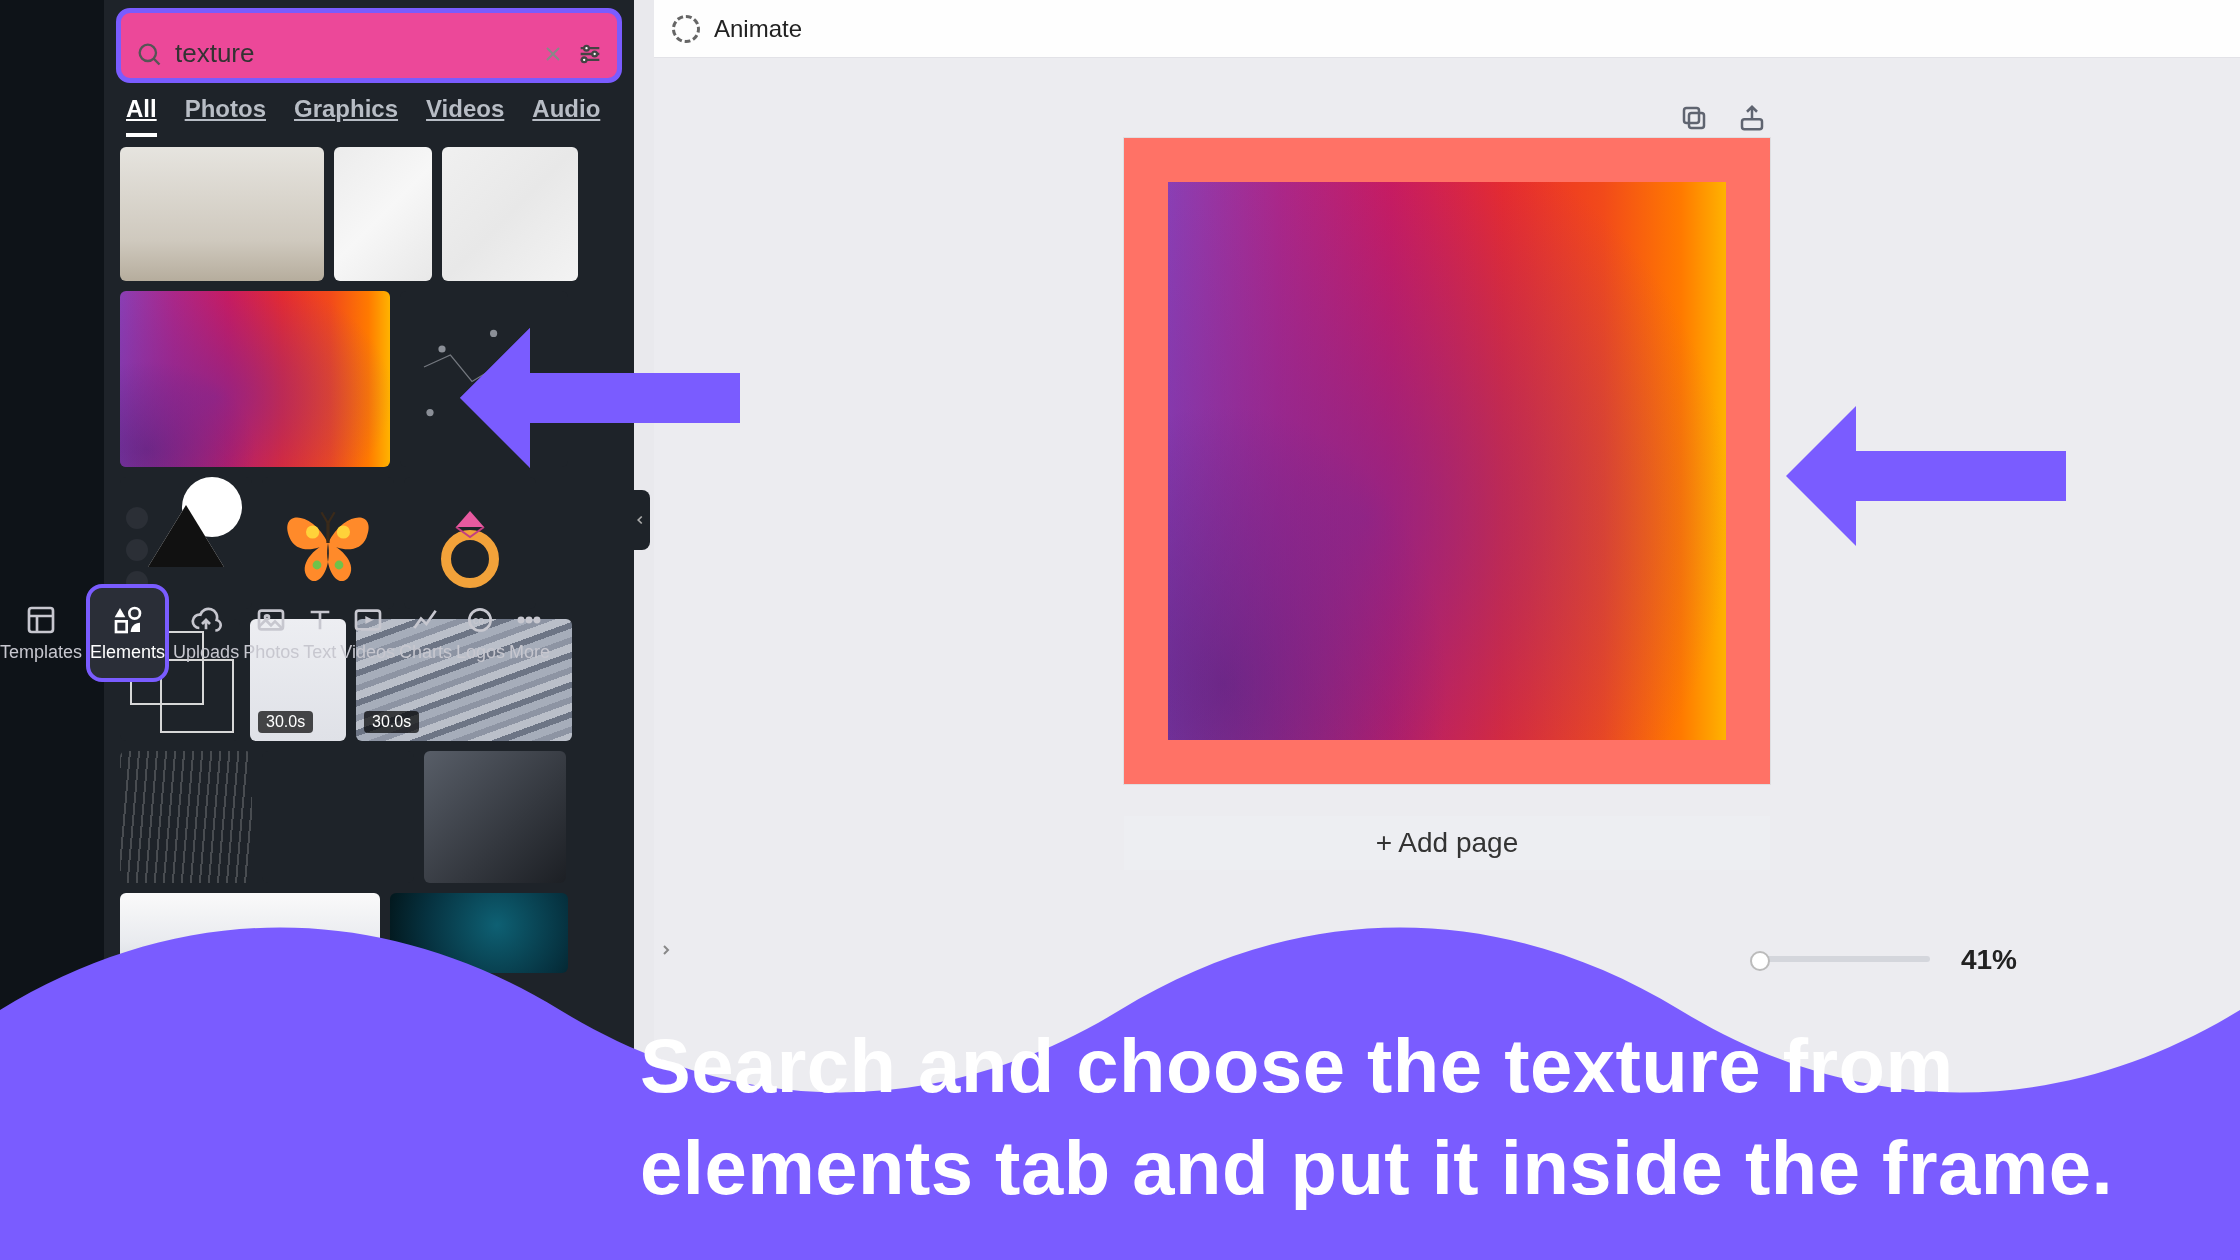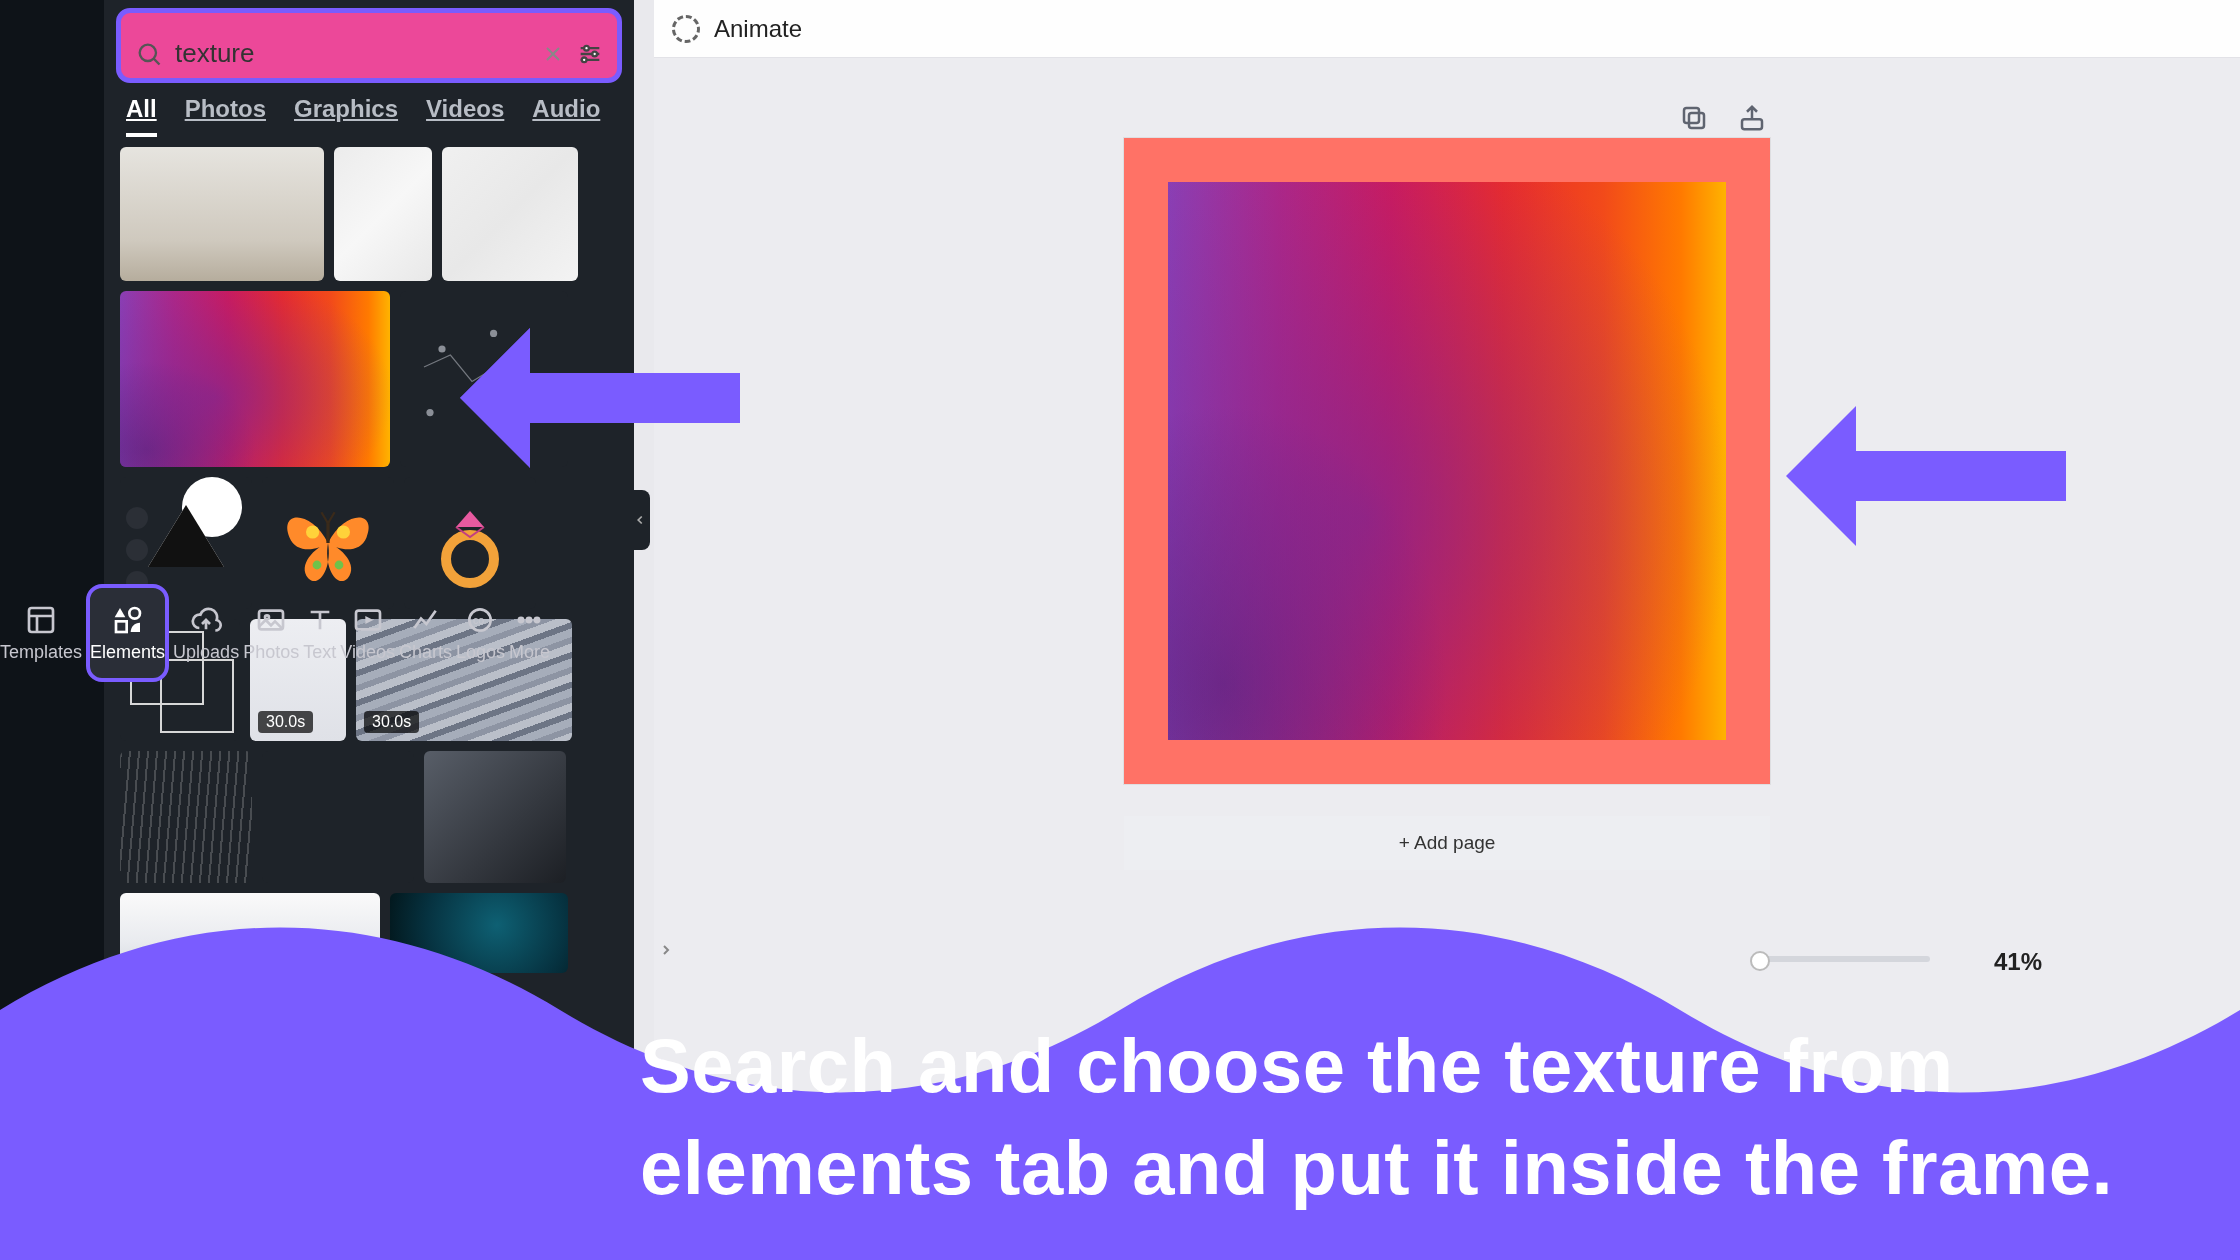--- a/index.html
+++ b/index.html
@@ -63,23 +63,23 @@
 .animate-label { font-size: 24px; color:#222; }
 
 .canvas-tools { position:absolute; top: 100px; right: 470px; display:flex; gap: 22px; color:#5f6470; }
 .tool-icon { width:36px; height:36px; cursor:pointer; display:flex; align-items:center; justify-content:center; }
 .tool-icon svg { width: 30px; height: 30px; stroke: currentColor; fill: none; stroke-width: 2; }
 
 .page-frame { position:absolute; left: 470px; top: 138px; width: 646px; height: 646px; background: #ff7266; padding: 44px; box-shadow: 0 0 0 1px rgba(0,0,0,.06); }
 .page-inner { width:100%; height:100%; }
 .page-inner .tx-paint { width:100%; height:100%; }
 
-.add-page { position:absolute; left: 470px; top: 816px; width: 646px; height: 54px; background:#edeef2; display:flex; align-items:center; justify-content:center; font-size: 19px; color:#333; cursor:pointer; }
-
-.zoom-readout { position:absolute; right: 198px; bottom: 284px; font-size: 24px; font-weight:600; color:#222; }
+.add-page { position:absolute; left: 470px; top: 816px; width: 646px; height: 54px; background:#edeef2; display:flex; align-items:center; justify-content:center; font-size: 28px; color:#333; cursor:pointer; }
+
+.zoom-readout { position:absolute; right: 223px; bottom: 284px; font-size: 28px; font-weight:600; color:#222; }
 .zoom-track { position:absolute; right: 310px; bottom: 298px; width: 180px; height: 6px; background:#d4d6dc; border-radius: 3px; }
 .zoom-track::before { content:""; position:absolute; left:0; top:-5px; width:16px; height:16px; background:#fff; border:2px solid #bbb; border-radius:50%; }
 
 .ruler-toggle { position:absolute; left:4px; bottom: 304px; width:20px; height:14px; color:#888; }
 
 
 .arrow { position:absolute; z-index: 5; }
 .arrow svg { display:block; }
 
 

